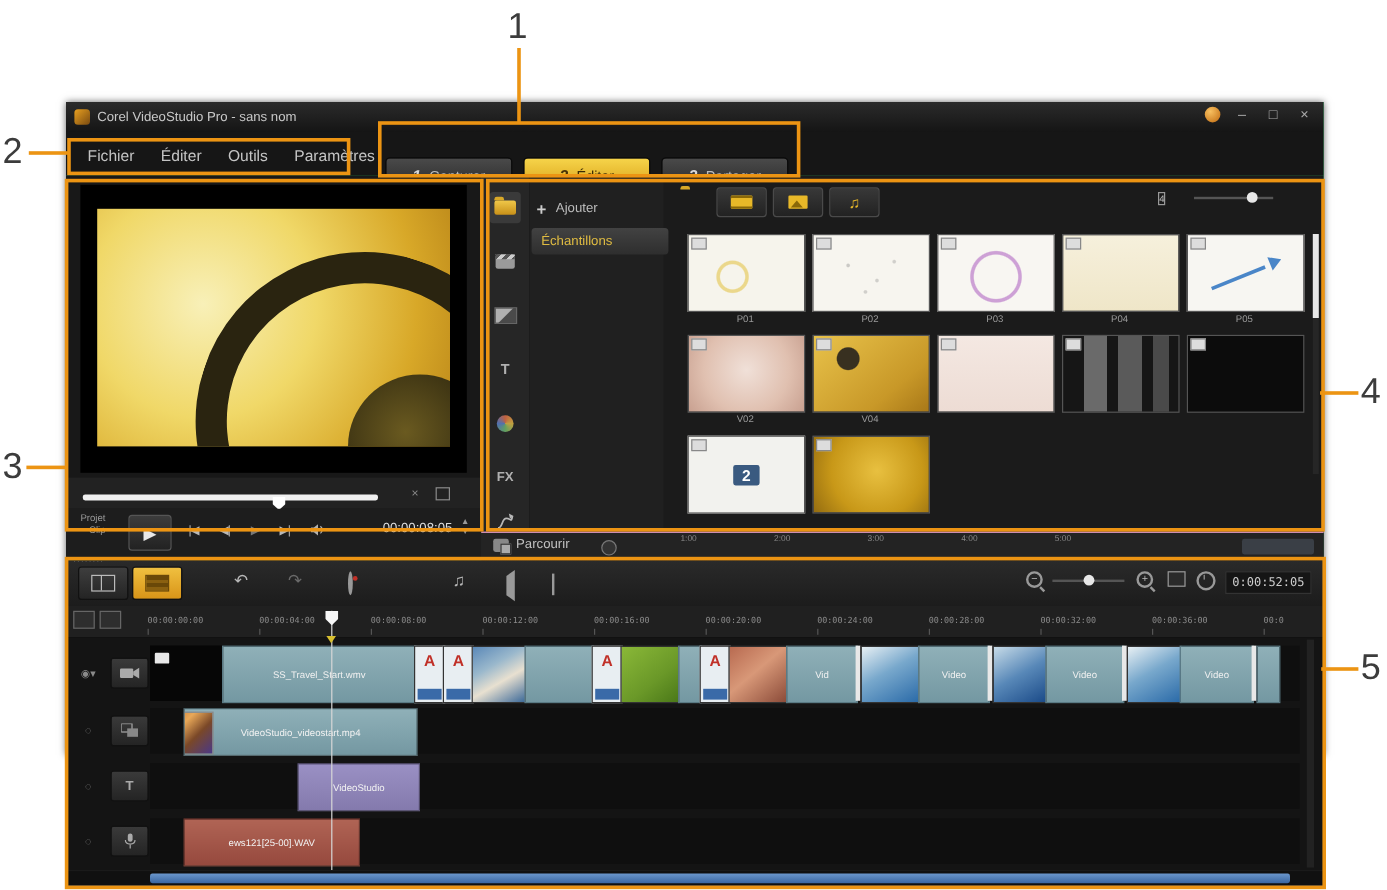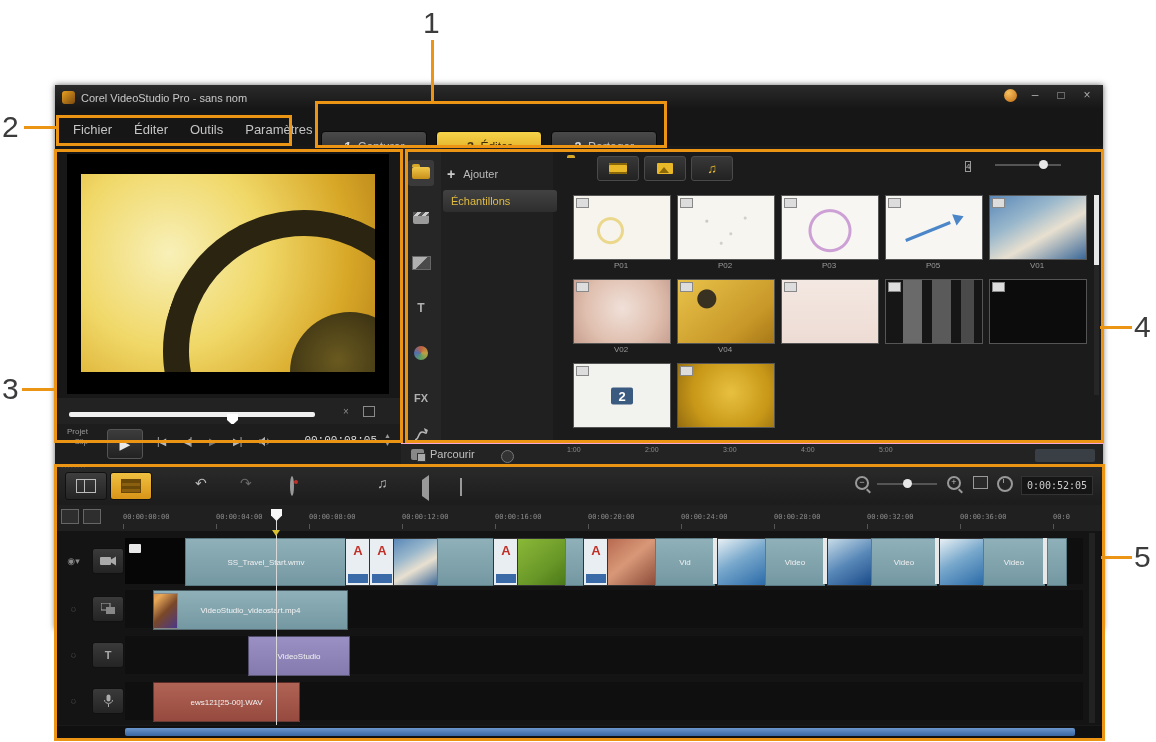--- a/index.html
+++ b/index.html
@@ -45,21 +45,21 @@
   #scrub-bar{position:absolute;left:14px;top:14px;width:246px;height:5px;background:#f0f0f0;border-radius:2px;}
   #scrub-marker{position:absolute;left:158px;top:2px;width:11px;height:11px;background:#fff;
                 clip-path:polygon(0 0,100% 0,100% 55%,50% 100%,0 55%);}
   .scrub-ico{position:absolute;top:8px;color:#8a8a8a;font-size:10px;}
   .frame-ico{position:absolute;top:8px;width:10px;height:9px;border:1px solid #8a8a8a;}
   #transport{position:absolute;left:0;top:278px;width:346px;height:43px;background:#1d1d1d;}
   .mode-labels{position:absolute;left:12px;top:3px;font-size:8px;color:#999;line-height:10px;text-align:right;}
   .play-btn{position:absolute;left:52px;top:5px;width:34px;height:28px;background:linear-gradient(#3c3c3c,#222);
             border:1px solid #555;border-radius:3px;color:#e8e8e8;font-size:14px;display:flex;align-items:center;justify-content:center;}
   .tr-ico{position:absolute;top:12px;color:#b8b8b8;font-size:10px;letter-spacing:-1px;}
-  #pv-timecode{position:absolute;right:24px;top:10px;font-family:Liberation Mono, monospace;
+  #pv-timecode{position:absolute;right:24px;top:10px;font-family:Liberation Sans, sans-serif;
                font-size:11px;color:#ddd;}
   .spinner{position:absolute;right:10px;top:8px;color:#999;font-size:7px;line-height:8px;}
   
   #library{position:absolute;left:346px;top:61px;width:702px;height:321px;background:#1b1b1b;}
   #strip{position:absolute;left:0;top:0;width:40px;height:100%;background:#262626;border-right:1px solid #111;}
   .strip-btn{position:absolute;left:7px;width:26px;height:26px;display:flex;align-items:center;justify-content:center;
              color:#b0b0b0;font-weight:bold;font-size:12px;}
   .strip-btn.active{background:#3a3a3a;border-radius:3px;}
   .folder-shape{width:18px;height:12px;background:linear-gradient(#f0c84a,#c89018);border-radius:2px;position:relative;}
   .folder-shape::before{content:"";position:absolute;left:0;top:-3px;width:8px;height:3px;background:#d8a828;border-radius:2px 2px 0 0;}
@@ -333,30 +333,30 @@
               </div>
               <div class="thumb-label">P02</div>
             </div>
             <div class="thumb-cell">
               <div class="thumb a-face">
                 <span class="badge"></span>
               </div>
               <div class="thumb-label">P03</div>
             </div>
             <div class="thumb-cell">
+              <div class="thumb a-blank">
+                <span class="badge"></span>
+              </div>
+              <div class="thumb-label">P04</div>
+            </div>
+            <div class="thumb-cell">
               <div class="thumb a-arrow">
                 <span class="badge"></span>
               </div>
               <div class="thumb-label">P05</div>
-            </div>
-            <div class="thumb-cell">
-              <div class="thumb a-beach">
-                <span class="badge"></span>
-              </div>
-              <div class="thumb-label">V01</div>
             </div>
             <div class="thumb-cell">
               <div class="thumb a-pink">
                 <span class="badge"></span>
               </div>
               <div class="thumb-label">V02</div>
             </div>
             <div class="thumb-cell">
               <div class="thumb a-wheel">
                 <span class="badge"></span>

